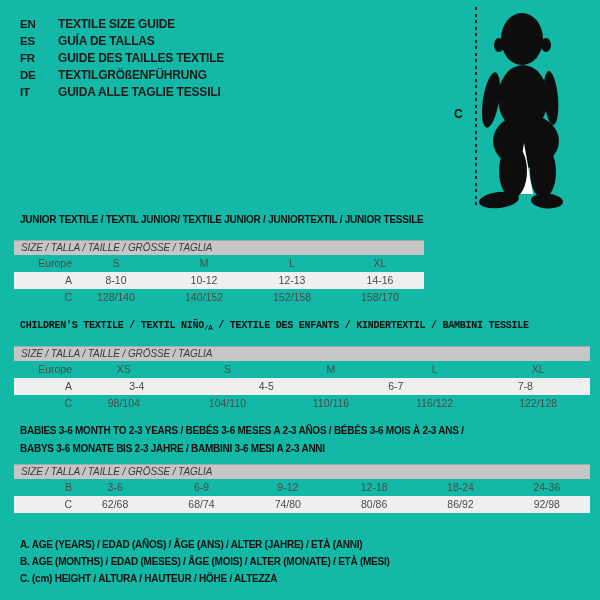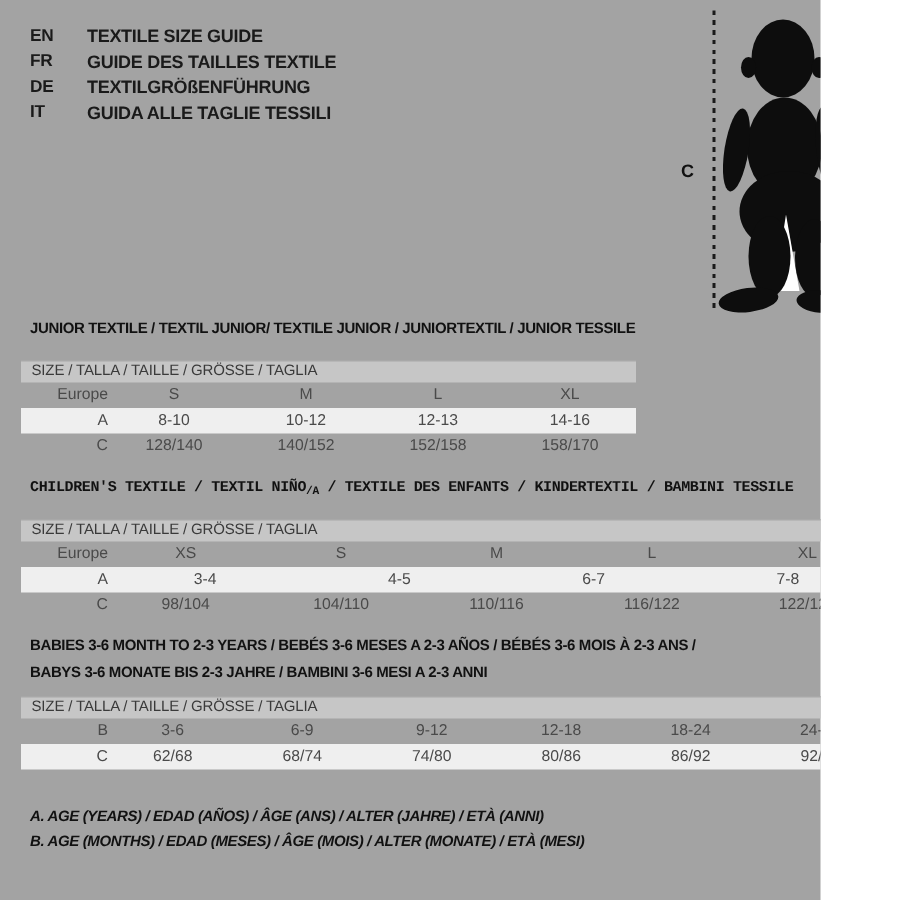--- a/index.html
+++ b/index.html
@@ -1,18 +1,18 @@
 <!DOCTYPE html>
 <html><head>
 <meta charset="utf-8">
 <style>
   * { margin:0; padding:0; box-sizing:border-box; }
   html,body { background:#fff; }
   .page {
-    position:relative; width:547px; height:600px; background:#a3a3a3;
+    position:relative; width:600px; height:600px; background:#14b8a6;
     font-family:"Liberation Sans", sans-serif; color:#1a1a1a; overflow:hidden;
   }
 
   
   .lang-header { position:absolute; left:20px; top:16px; }
   .lang-row { display:flex; height:17px; line-height:17px; }
   .lang-code { width:38px; font-weight:bold; font-size:11.5px; letter-spacing:-0.2px; }
   .lang-label { font-weight:bold; font-size:12px; letter-spacing:-0.2px; white-space:nowrap; }
 
   
@@ -31,41 +31,45 @@
     position:absolute; left:20px; font-size:10px; font-weight:bold;
     letter-spacing:-0.25px; color:#111; white-space:nowrap; line-height:13px;
   }
   .tbl-title .subs { font-size:7.5px; position:relative; top:2px; }
   .tbl { position:absolute; left:14px; }
   .t1 { width:410px; }
   .t2 { width:576px; }
   .t3 { width:576px; }
   .size-bar {
     height:15px; line-height:14px; background:#c6c6c6; border-top:1px solid #a8a8a8;
-    padding-left:7px; font-size:10px; color:#3a3a3a; letter-spacing:-0.1px;
+    padding-left:7px; font-size:10px; color:#3a3a3a; letter-spacing:-0.1px;font-style:italic;
   }
   .trow { display:flex; height:17px; line-height:17px; font-size:10.5px; color:#4a4a4a; }
   .trow.shaded { background:#efefef; }
   .trow .lbl { width:58px; padding-left:7px; text-align:right; }
   .trow .cell { flex:1; text-align:center; }
 
   
-  .footnotes { position:absolute; left:20px; top:536px;font-style:italic; }
+  .footnotes { position:absolute; left:20px; top:536px; }
   .fnote { height:17px; line-height:17px; font-size:10px; font-weight:bold;
            letter-spacing:-0.25px; color:#111; white-space:nowrap; }
 </style>
 </head>
 <body>
 
 <div class="page">
 
   <div class="lang-header">
     <div class="lang-row">
       <span class="lang-code">EN</span>
       <span class="lang-label">TEXTILE SIZE GUIDE</span>
+    </div>
+    <div class="lang-row">
+      <span class="lang-code">ES</span>
+      <span class="lang-label">GUÍA DE TALLAS</span>
     </div>
     <div class="lang-row">
       <span class="lang-code">FR</span>
       <span class="lang-label">GUIDE DES TAILLES TEXTILE</span>
     </div>
     <div class="lang-row">
       <span class="lang-code">DE</span>
       <span class="lang-label">TEXTILGRÖßENFÜHRUNG</span>
     </div>
     <div class="lang-row">
@@ -175,15 +179,16 @@
       <span class="cell">74/80</span>
       <span class="cell">80/86</span>
       <span class="cell">86/92</span>
       <span class="cell">92/98</span>
     </div>
   </div>
 
   <div class="footnotes">
     <div class="fnote">A. AGE (YEARS) / EDAD (AÑOS) / ÂGE (ANS) / ALTER (JAHRE) / ETÀ (ANNI)</div>
     <div class="fnote">B. AGE (MONTHS) / EDAD (MESES) / ÂGE (MOIS) / ALTER (MONATE) / ETÀ (MESI)</div>
+    <div class="fnote">C. (cm) HEIGHT / ALTURA / HAUTEUR / HÖHE / ALTEZZA</div>
   </div>
 
 </div>
 
 </body></html>

